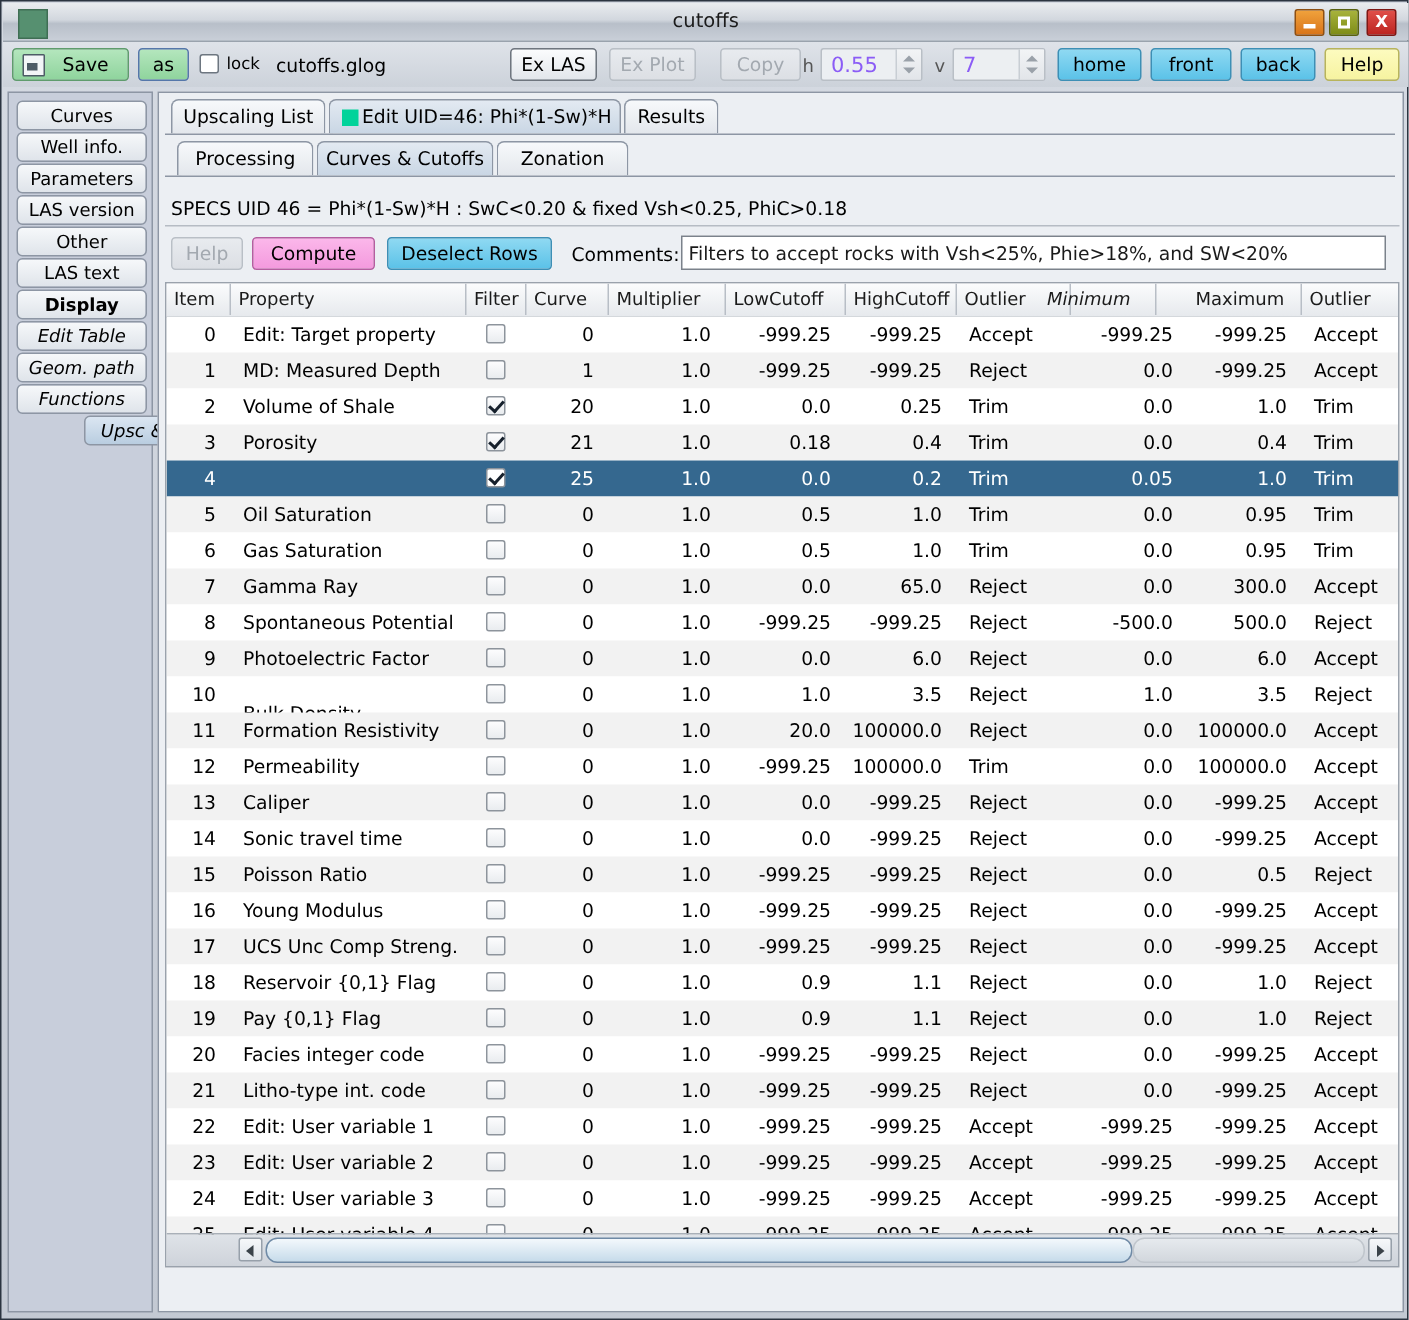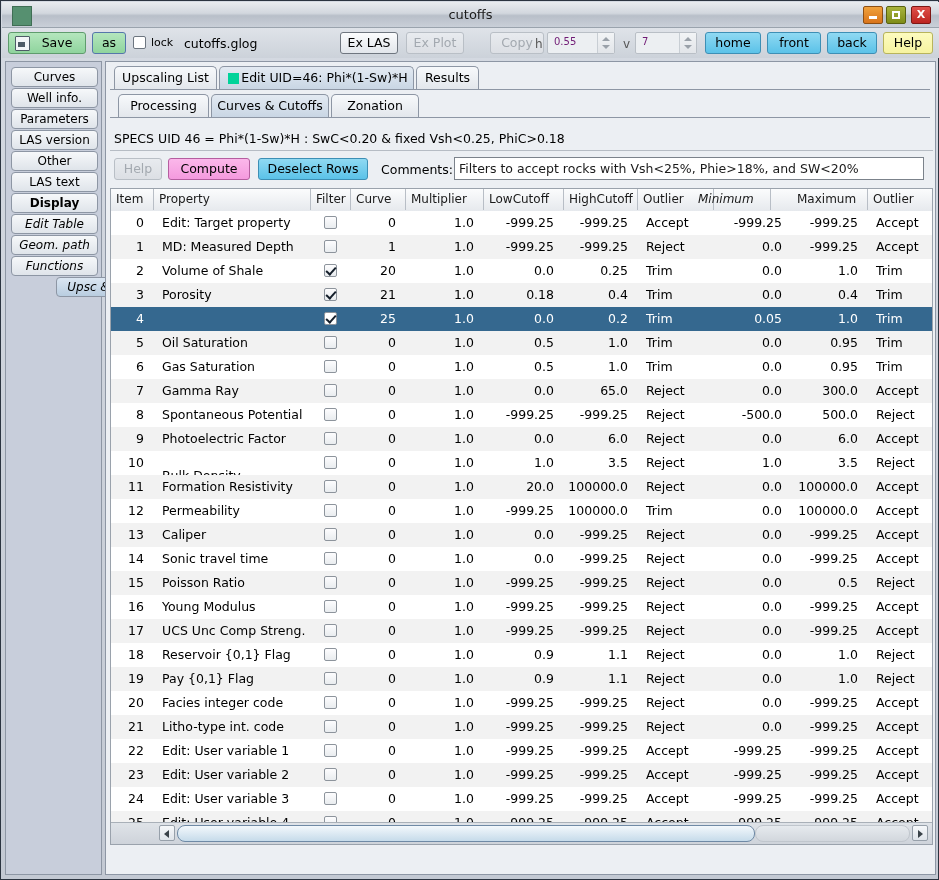--- a/index.html
+++ b/index.html
@@ -48,30 +48,30 @@
   #save .sicon:after{content:"";position:absolute;left:2px;top:5px;width:7px;height:5px;background:#4d5b66;}
   #save .slabel{display:inline-block;margin-left:14px;}
   #asbtn{left:90px;width:34px;background:linear-gradient(#b4e6bd,#8fd49d);border-color:#5577aa;}
   #lockbox{position:absolute;left:131px;top:8px;width:13px;height:13px;
     background:#fff;border:1px solid #6d7680;border-radius:2px;box-sizing:border-box;cursor:pointer;}
   #locklabel{position:absolute;left:149px;top:8px;font-size:11px;}
   #fname{position:absolute;left:182px;top:8px;font-size:12.5px;}
   #exlas{left:338px;width:58px;background:linear-gradient(#fbfcfd,#e2e6eb);border-color:#6f767f;}
   #explot{left:404px;width:58px;background:linear-gradient(#e8ebef,#dcdfe4);
     border-color:#b9bfc6;color:#a3a9b0;}
-  #copy{left:488px;width:54px;background:linear-gradient(#e8ebef,#dcdfe4);
+  #copy{left:478px;width:54px;background:linear-gradient(#e8ebef,#dcdfe4);
     border-color:#b9bfc6;color:#a3a9b0;}
   .splab{position:absolute;top:9px;font-size:12px;color:#555;}
   #hlab{left:533px;}
   #vlab{left:621px;}
   .spin{position:absolute;top:4px;height:22px;box-sizing:border-box;
     border:1px solid #b9bfc6;background:#eceff2;border-radius:2px;}
   #hspin{left:545px;width:68px;}
   #vspin{left:633px;width:62px;}
-  .spin .sval{position:absolute;left:6px;top:3px;font-size:10px;color:#701a75;}
+  .spin .sval{position:absolute;left:6px;top:3px;font-size:14px;color:#8b5cf6;}
   .spin .sarrows{position:absolute;right:0;top:0;width:16px;height:20px;
     border-left:1px solid #c8ced4;background:linear-gradient(#f2f4f6,#e2e5e9);}
   .spin .sarrows:before{content:"";position:absolute;left:4px;top:4px;
     border-left:4px solid transparent;border-right:4px solid transparent;border-bottom:4px solid #9aa1a9;}
   .spin .sarrows:after{content:"";position:absolute;left:4px;top:12px;
     border-left:4px solid transparent;border-right:4px solid transparent;border-top:4px solid #9aa1a9;}
   .navb{background:linear-gradient(#8fd9f2,#5bc2e8);border-color:#3d8fb5;}
   #home{left:703px;width:56px;}
   #front{left:765px;width:54px;}
   #back{left:825px;width:50px;}

